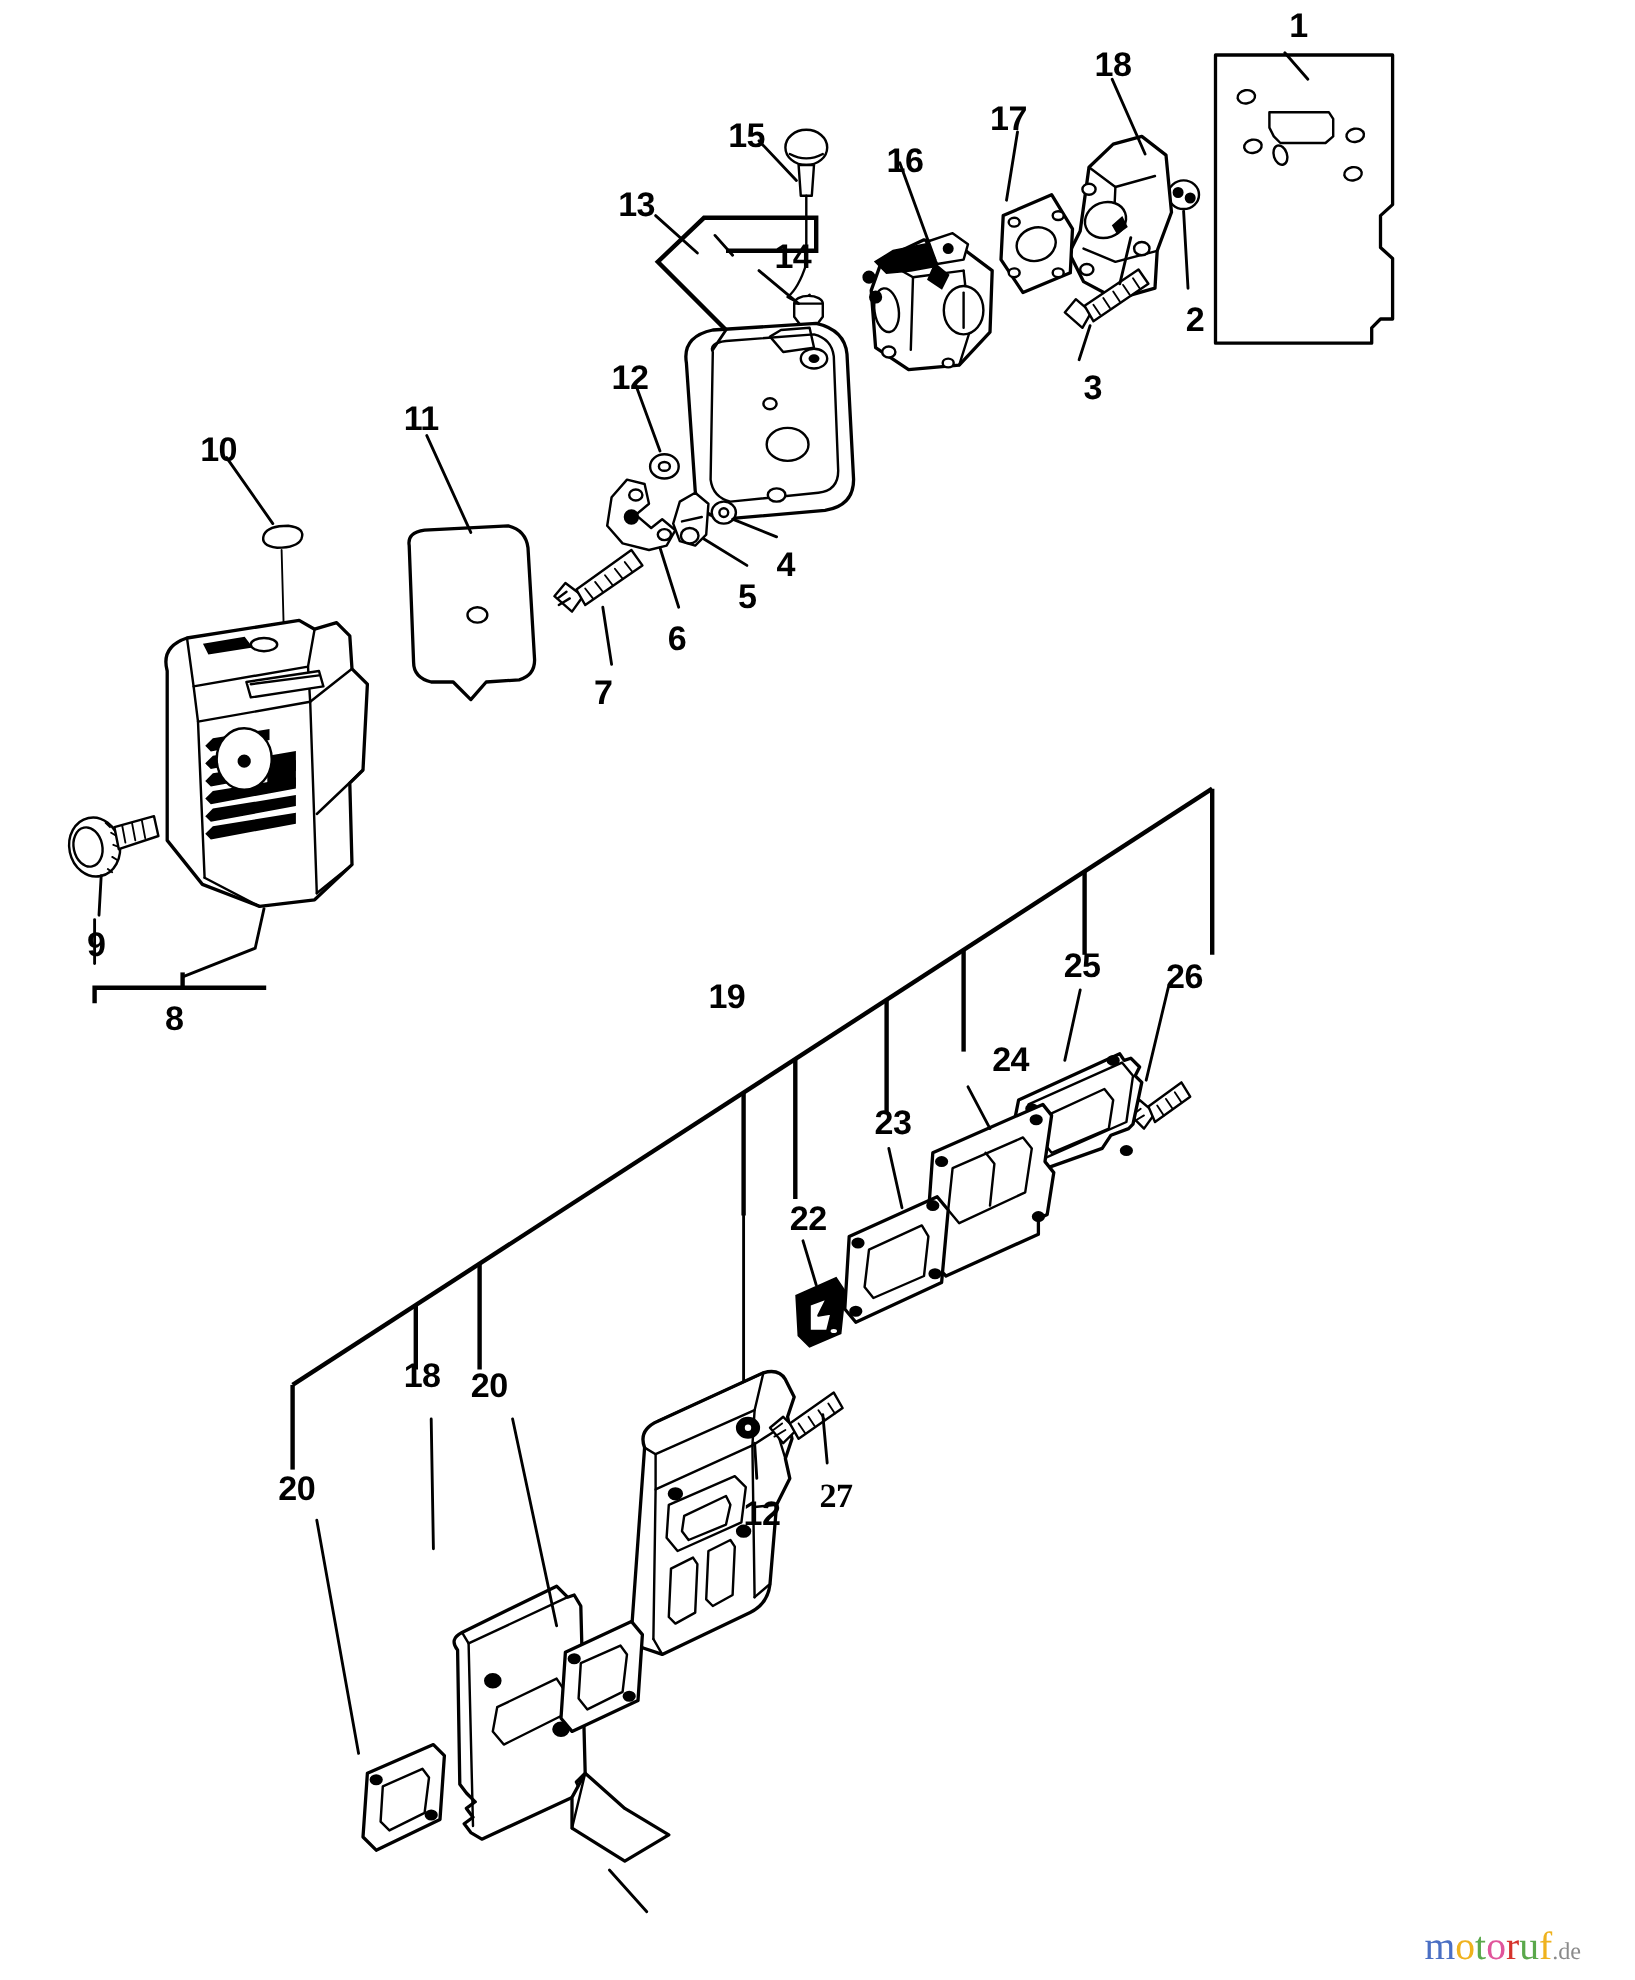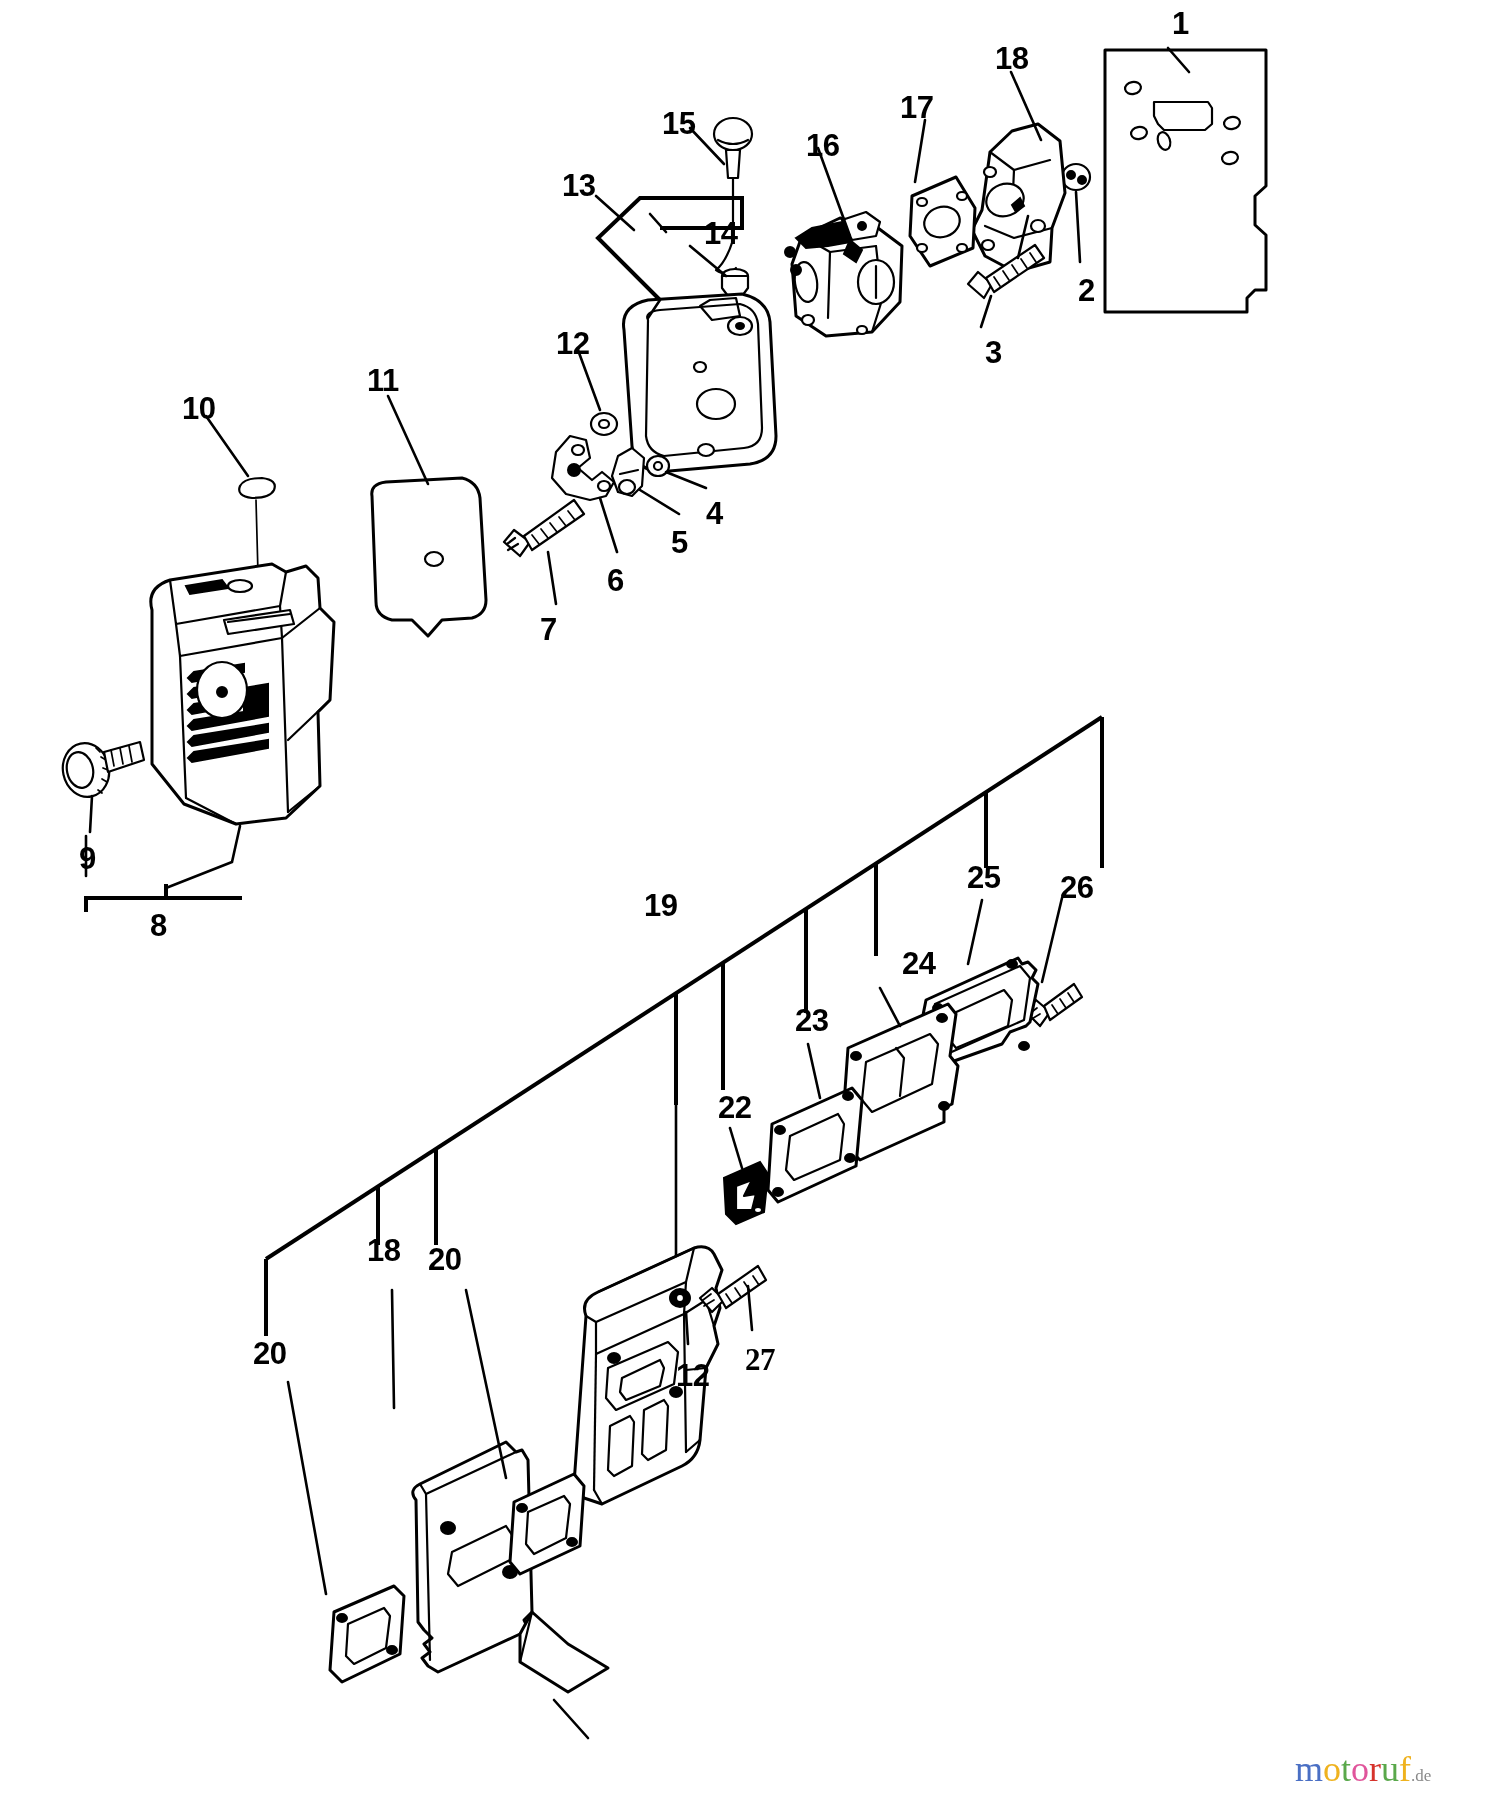--- a/index.html
+++ b/index.html
@@ -6,21 +6,21 @@
   body{width:1486px;height:1800px;position:relative;
        font-family:"Liberation Sans",sans-serif;overflow:hidden;}
   #stage{position:absolute;inset:0;width:1486px;height:1800px;}
   svg.diagram{position:absolute;top:0;left:0;width:1486px;height:1800px;}
   .callout{position:absolute;font-weight:bold;font-size:31px;color:#000;
            font-family:"Liberation Sans",sans-serif;letter-spacing:-0.5px;
            line-height:1;user-select:none;}
   #watermark{position:absolute;left:1295px;top:1748px;
              font-family:"Liberation Serif",serif;font-size:36px;
              letter-spacing:0px;white-space:nowrap;}
-  #watermark .sfx{font-size:17px;color:#8a8a8a;font-family:"Liberation Serif",serif;}
+  #watermark .sfx{font-size:22px;color:#8a8a8a;font-family:"Liberation Serif",serif;}
   .ln2{fill:none;stroke:#000;stroke-width:2.2;stroke-linecap:round;stroke-linejoin:round;}
   .lnthin{fill:none;stroke:#000;stroke-width:1.7;stroke-linecap:round;stroke-linejoin:round;}
   .leader{fill:none;stroke:#000;stroke-width:2.6;stroke-linecap:round;}
   .leaderT{fill:none;stroke:#000;stroke-width:4;stroke-linecap:butt;stroke-linejoin:miter;}
   .shape{fill:#fff;stroke:#000;stroke-width:3;stroke-linejoin:round;stroke-linecap:round;}
   .shape2{fill:#fff;stroke:#000;stroke-width:2.2;stroke-linejoin:round;stroke-linecap:round;}
   .solid{fill:#000;stroke:#000;stroke-width:2;}
 </style>
 </head>
 <body>

